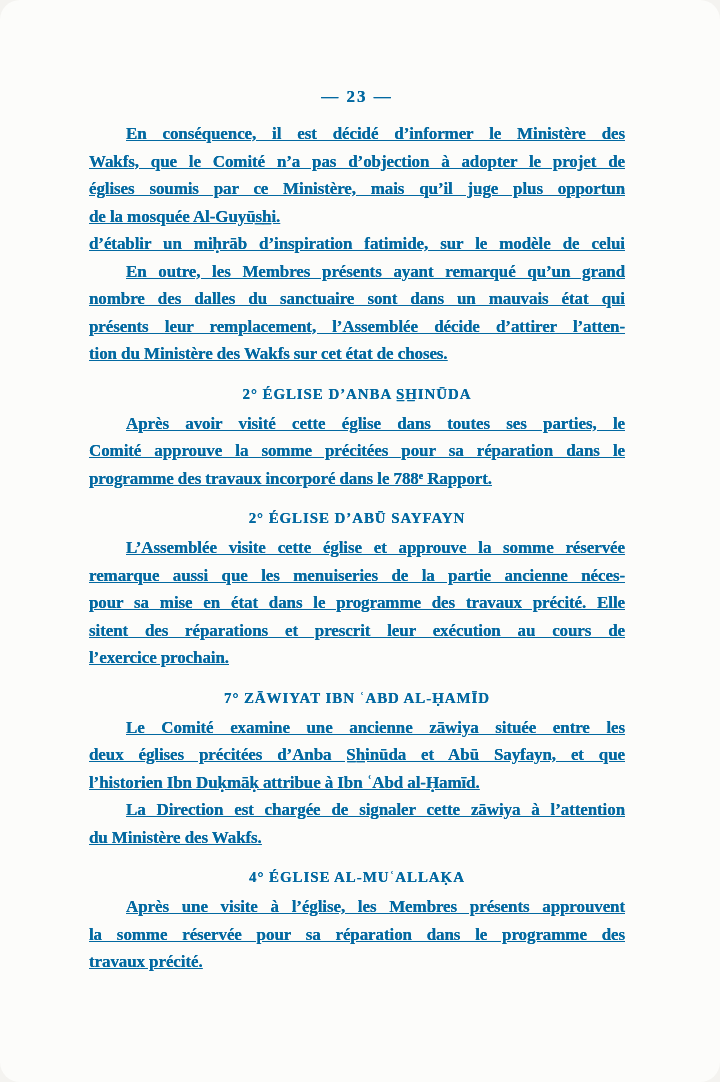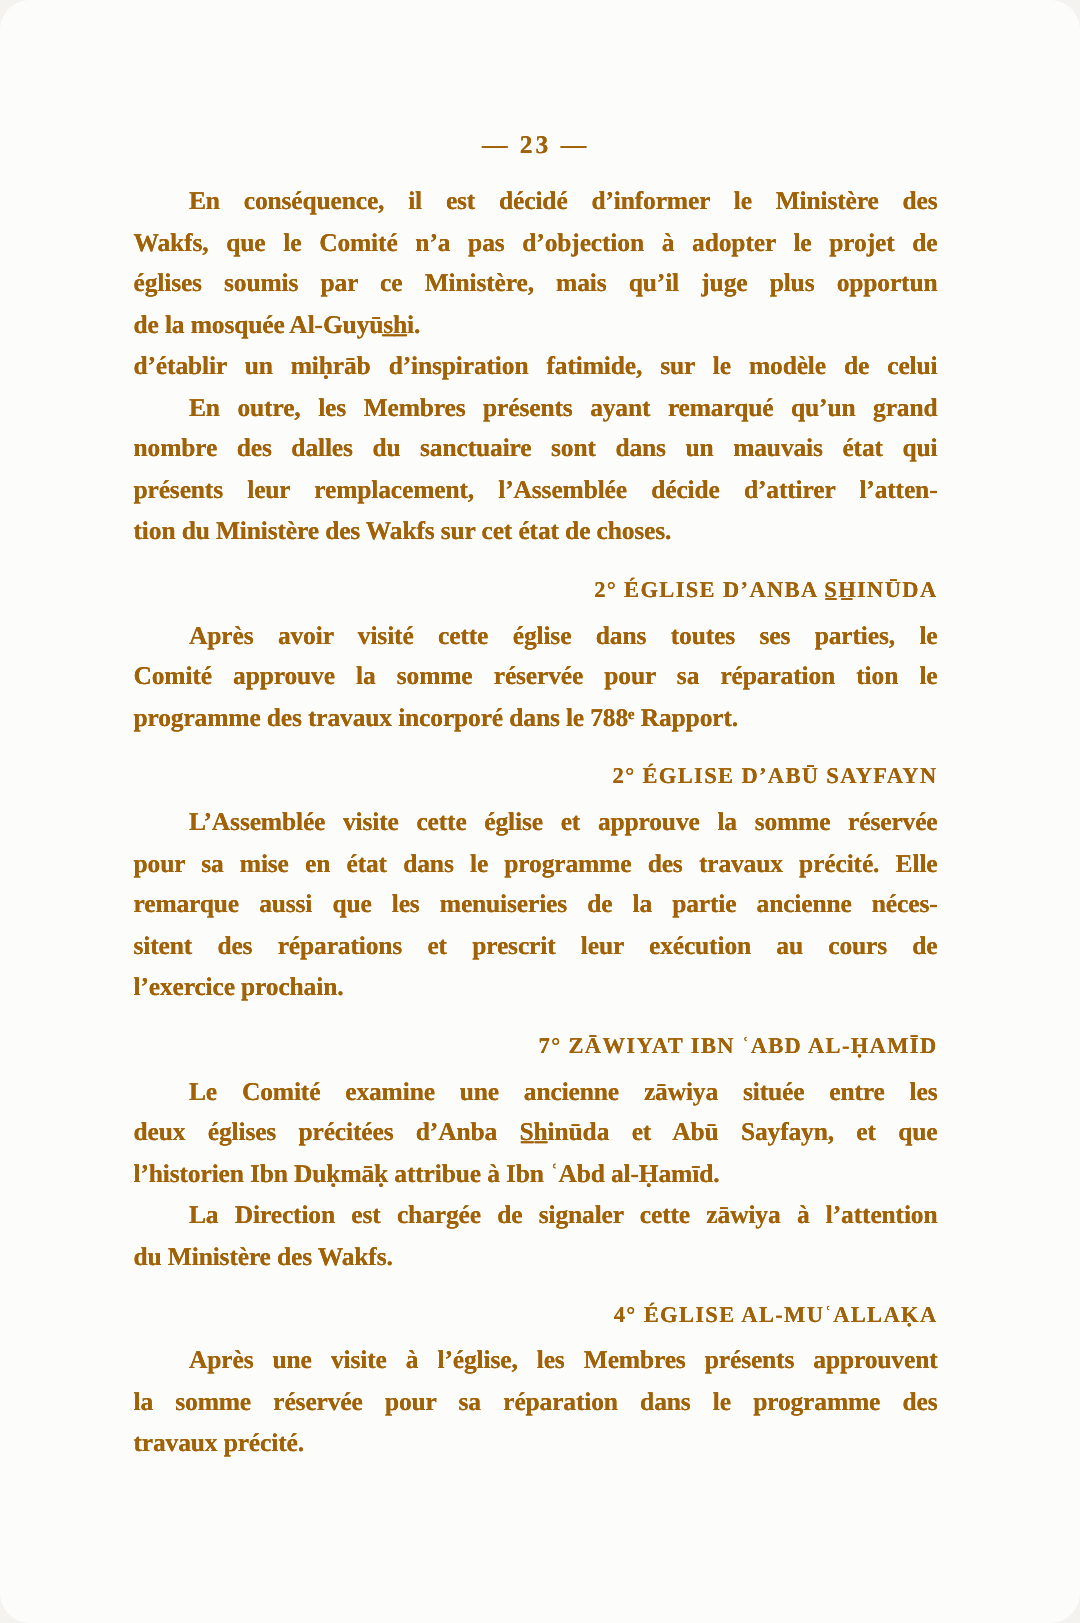--- a/index.html
+++ b/index.html
@@ -8,47 +8,47 @@
     background: #f4f3f0;
   }
   .page {
     position: relative;
     width: 720px;
     height: 1082px;
     margin: 0 auto;
     background: #fcfcfa;
     box-sizing: border-box;
     padding: 86px 95px 0 89px;
-    color: #a16207;
+    color: #0369a1;
     font-family: "Liberation Serif", "DejaVu Serif", serif;
     font-weight: 700;
     text-shadow: 0 0 0.4px currentColor;
     overflow: hidden;
     border-radius: 20px;
   }
   .page-number {
     text-align: center;
     font-size: 17px;
     line-height: 22px;
     letter-spacing: 2px;
     margin-bottom: 12px;
   }
-  .para { margin: 0; }
+  .para { margin: 0; text-decoration: underline; }
   .line {
     font-size: 17px;
     line-height: 27.5px;
     letter-spacing: -0.1px;
   }
   .line.just {
     text-align: justify;
     text-align-last: justify;
   }
   .line.first { text-indent: 37px; }
   .heading {
-    text-align: right;
+    text-align: center;
     font-size: 15px;
     line-height: 24px;
     margin: 14px 0 4px 0;
     letter-spacing: 0.9px;
     white-space: nowrap;
   }
 </style>
 </head>
 <body>
 
@@ -64,28 +64,28 @@
       </div>
       <div class="para">
         <div class="line first just">En outre, les Membres présents ayant remarqué qu’un grand</div>
         <div class="line just">nombre des dalles du sanctuaire sont dans un mauvais état qui</div>
         <div class="line just">présents leur remplacement, l’Assemblée décide d’attirer l’atten-</div>
         <div class="line">tion du Ministère des Wakfs sur cet état de choses.</div>
       </div>
       <div class="heading">2° ÉGLISE D’ANBA S̲H̲INŪDA</div>
       <div class="para">
         <div class="line first just">Après avoir visité cette église dans toutes ses parties, le</div>
-        <div class="line just">Comité approuve la somme réservée pour sa réparation tion le</div>
+        <div class="line just">Comité approuve la somme précitées pour sa réparation dans le</div>
         <div class="line">programme des travaux incorporé dans le 788ᵉ Rapport.</div>
       </div>
       <div class="heading">2° ÉGLISE D’ABŪ SAYFAYN</div>
       <div class="para">
         <div class="line first just">L’Assemblée visite cette église et approuve la somme réservée</div>
+        <div class="line just">remarque aussi que les menuiseries de la partie ancienne néces-</div>
         <div class="line just">pour sa mise en état dans le programme des travaux précité. Elle</div>
-        <div class="line just">remarque aussi que les menuiseries de la partie ancienne néces-</div>
         <div class="line just">sitent des réparations et prescrit leur exécution au cours de</div>
         <div class="line">l’exercice prochain.</div>
       </div>
       <div class="heading">7° ZĀWIYAT IBN ʿABD AL-ḤAMĪD</div>
       <div class="para">
         <div class="line first just">Le Comité examine une ancienne zāwiya située entre les</div>
         <div class="line just">deux églises précitées d’Anba S̲h̲inūda et Abū Sayfayn, et que</div>
         <div class="line">l’historien Ibn Duḳmāḳ attribue à Ibn ʿAbd al-Ḥamīd.</div>
       </div>
       <div class="para">

